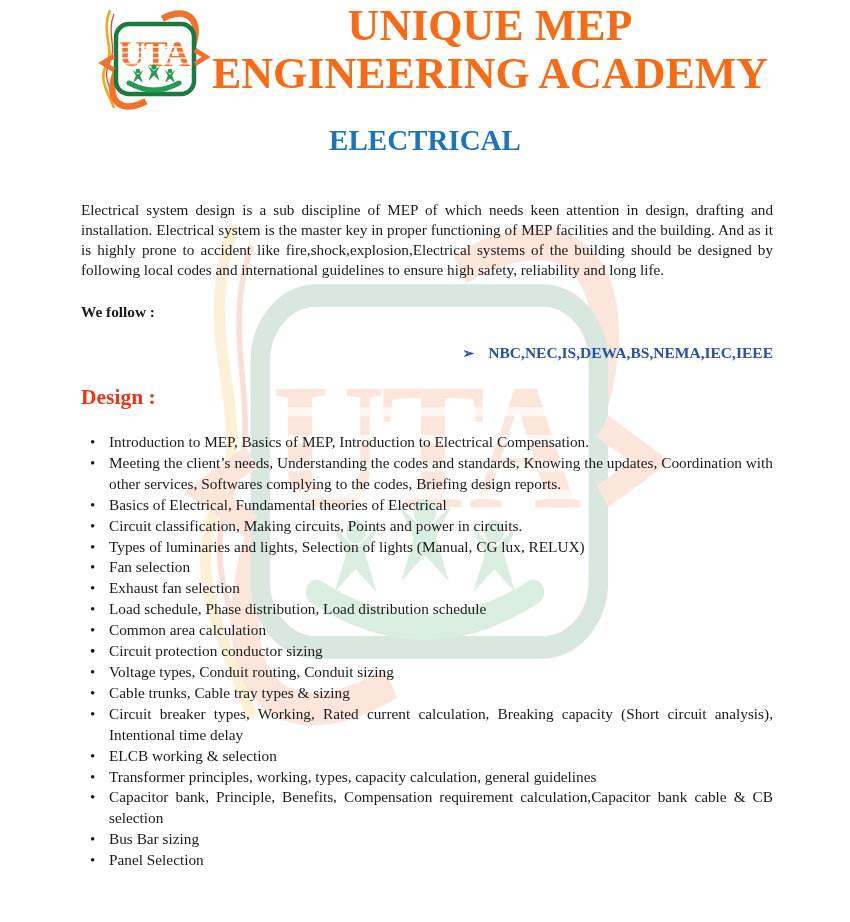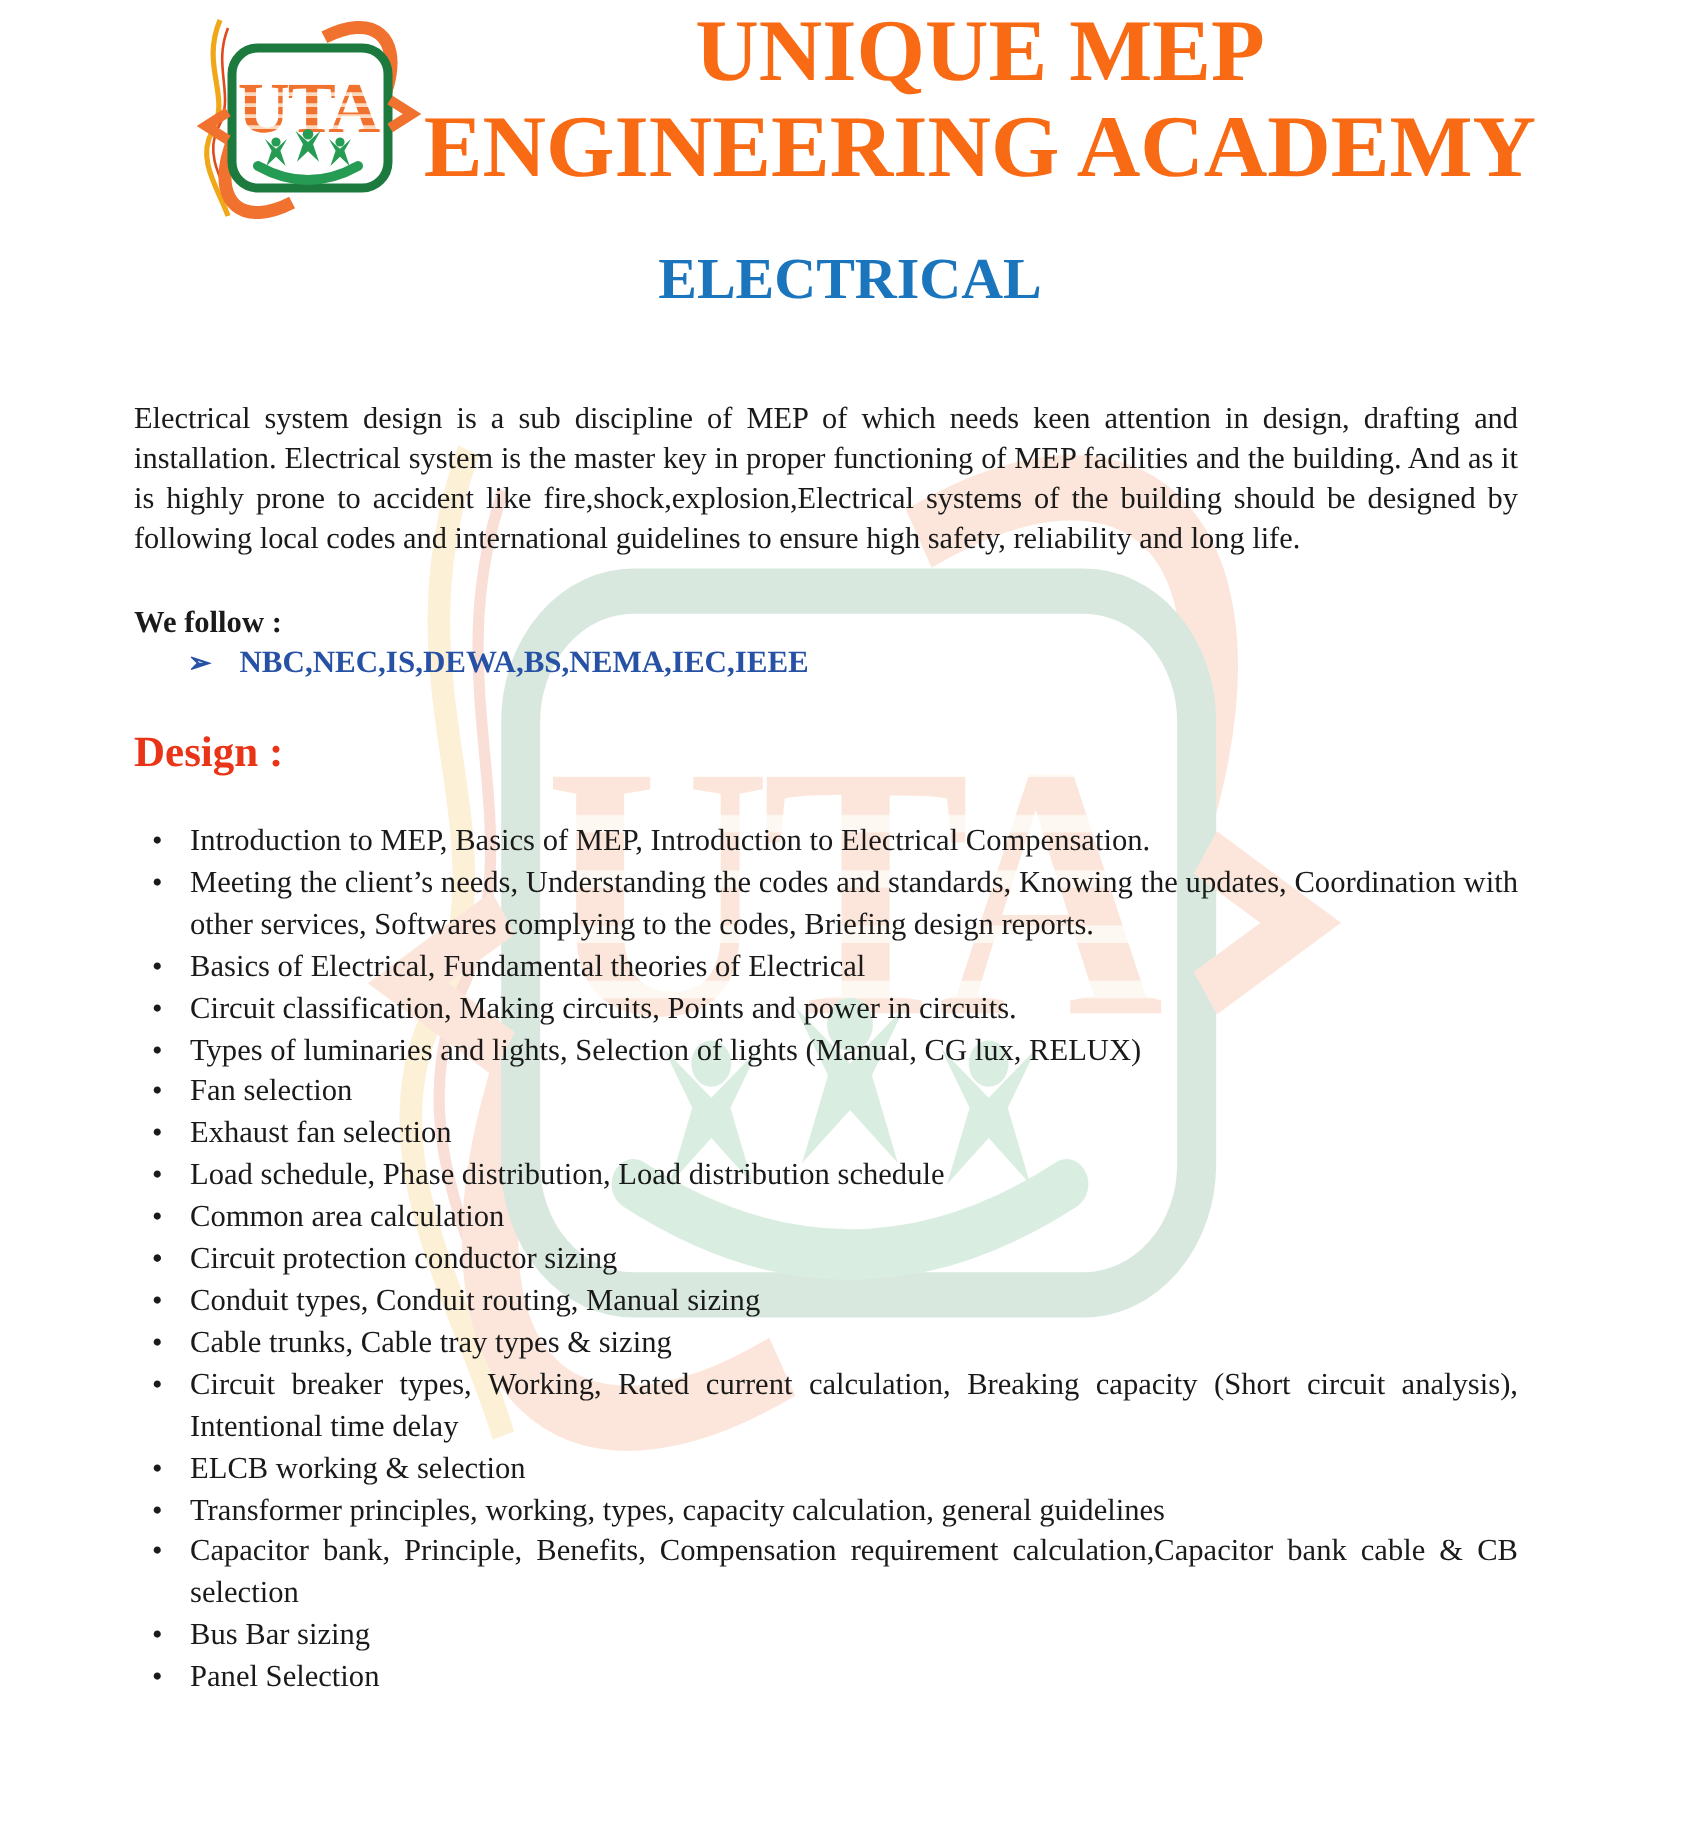--- a/index.html
+++ b/index.html
@@ -32,33 +32,34 @@
     color: var(--title-orange, #F96A14); z-index:1;
   }
   h2.page-subtitle {
     position:absolute; left:0; top:123px; width:850px;
     margin:0; text-align:center;
     font-size:29px; line-height:34px; font-weight:bold;
     color: var(--subtitle-blue, #1B75BC); z-index:1;
   }
   
   .content {
-    position:absolute; left:67px; top:200px; width:692px; z-index:1;
+    position:absolute; left:81px; top:200px; width:692px; z-index:1;
   }
   p.intro {
     margin:0; font-size:15.2px; line-height:20px;
     text-align:justify;
   }
   p.we-follow {
     margin:22px 0 0 0; font-weight:bold; font-size:15.3px; line-height:20px;
   }
   .standards {
-    padding-left:27px;
+    margin-top:21px; padding-left:27px;
     font-weight:bold; font-size:15.5px; line-height:20px;
     color: var(--standards-blue, #2651A5);
+    text-align: right;
   }
   .standards .arrow { margin-right:14px; font-size:14px; }
   h3.design-heading {
     margin:20px 0 0 0; font-size:21.5px; line-height:26px; font-weight:bold;
     color: var(--design-red, #EA3418);
   }
   h3.design-heading .design-word { }
   ul.topics {
     margin:22px 0 0 0; padding:0; list-style:none;
   }
@@ -196,21 +197,21 @@
         </li>
         <li class="topic">
           <span class="dot">•</span>
         </li>
         <li class="topic">
           <span class="dot">•</span>
           <span class="topic-text">Circuit protection conductor sizing</span>
         </li>
         <li class="topic">
           <span class="dot">•</span>
-          <span class="topic-text">Conduit types, Conduit routing, Manual sizing</span>
+          <span class="topic-text">Voltage types, Conduit routing, Conduit sizing</span>
         </li>
         <li class="topic">
           <span class="dot">•</span>
           <span class="topic-text">Cable trunks, Cable tray types &amp; sizing</span>
         </li>
         <li class="topic">
           <span class="dot">•</span>
           <span class="topic-text">Circuit breaker types, Working, Rated current calculation, Breaking capacity (Short circuit analysis), Intentional time delay</span>
         </li>
         <li class="topic">

